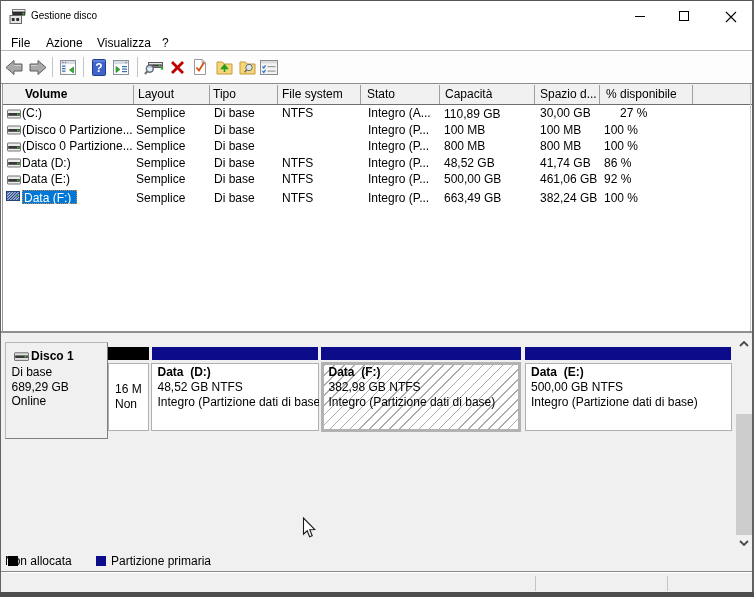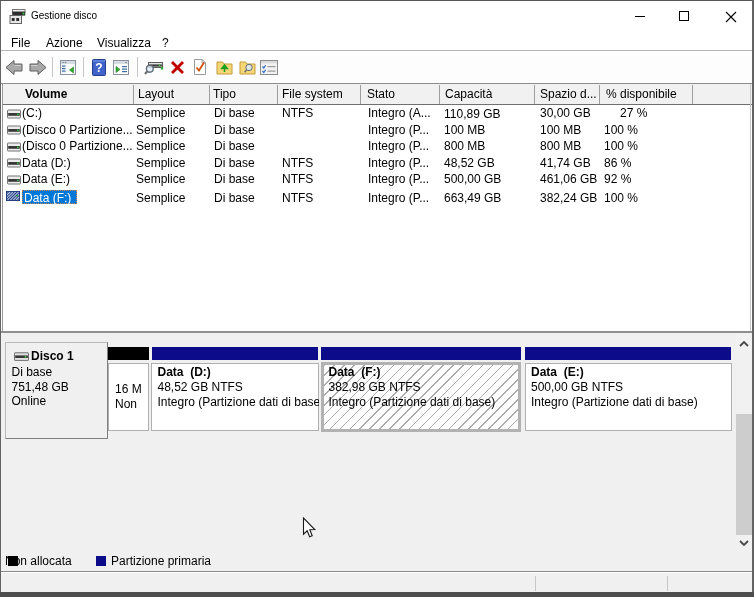--- a/index.html
+++ b/index.html
@@ -244,21 +244,21 @@
   <div class="abs" id="lower" style="left:0;top:333px;width:751px;height:218px;background:#f0f0f0;font-size:12px;">
 
     <div class="abs" style="left:4px;top:8px;width:103px;height:97px;background:#f0f0f0;border:1px solid #b9b9b9;border-right:1px solid #7f7f7f;border-bottom:1px solid #7f7f7f;"></div>
     <svg class="abs" style="left:13px;top:17.5px;" width="15" height="9" viewBox="0 0 15 9">
         <rect x="0.5" y="0.8" width="14" height="7.6" rx="0.5" fill="#e2e2e2" stroke="#6f6f6f"></rect>
         <rect x="1.2" y="3.4" width="12.6" height="2.6" fill="#383838"></rect>
         <rect x="10.6" y="3.9" width="1.6" height="1.6" fill="#35d13c"></rect>
       </svg>
     <div class="txt" style="left:30px;top:15px;font-weight:bold;">Disco 1</div>
     <div class="txt" style="left:10.5px;top:31px;">Di base</div>
-    <div class="txt" style="left:10.5px;top:45.5px;">751,48 GB</div>
+    <div class="txt" style="left:10.5px;top:45.5px;">689,29 GB</div>
     <div class="txt" style="left:10.5px;top:60px;">Online</div>
 
     <div class="abs" style="left:106.5px;top:13px;width:41px;height:13px;background:#000;"></div>
     <div class="abs" style="left:107px;top:29px;width:40.5px;height:68px;background:#fff;border:1px solid #b0b0b0;overflow:hidden;"></div>
     <div class="txt" style="left:114px;top:47.5px;">16 M</div>
     <div class="txt" style="left:114px;top:63px;">Non</div>
 
     <div class="abs" style="left:150.5px;top:13px;width:166px;height:13px;background:#0c0c8a;"></div>
     <div class="abs" style="left:150px;top:29px;width:167.5px;height:68px;background:#fff;border:1px solid #b0b0b0;overflow:hidden;"></div>
     <div class="abs" style="left:150px;top:29px;width:167.5px;height:68px;overflow:hidden;">

